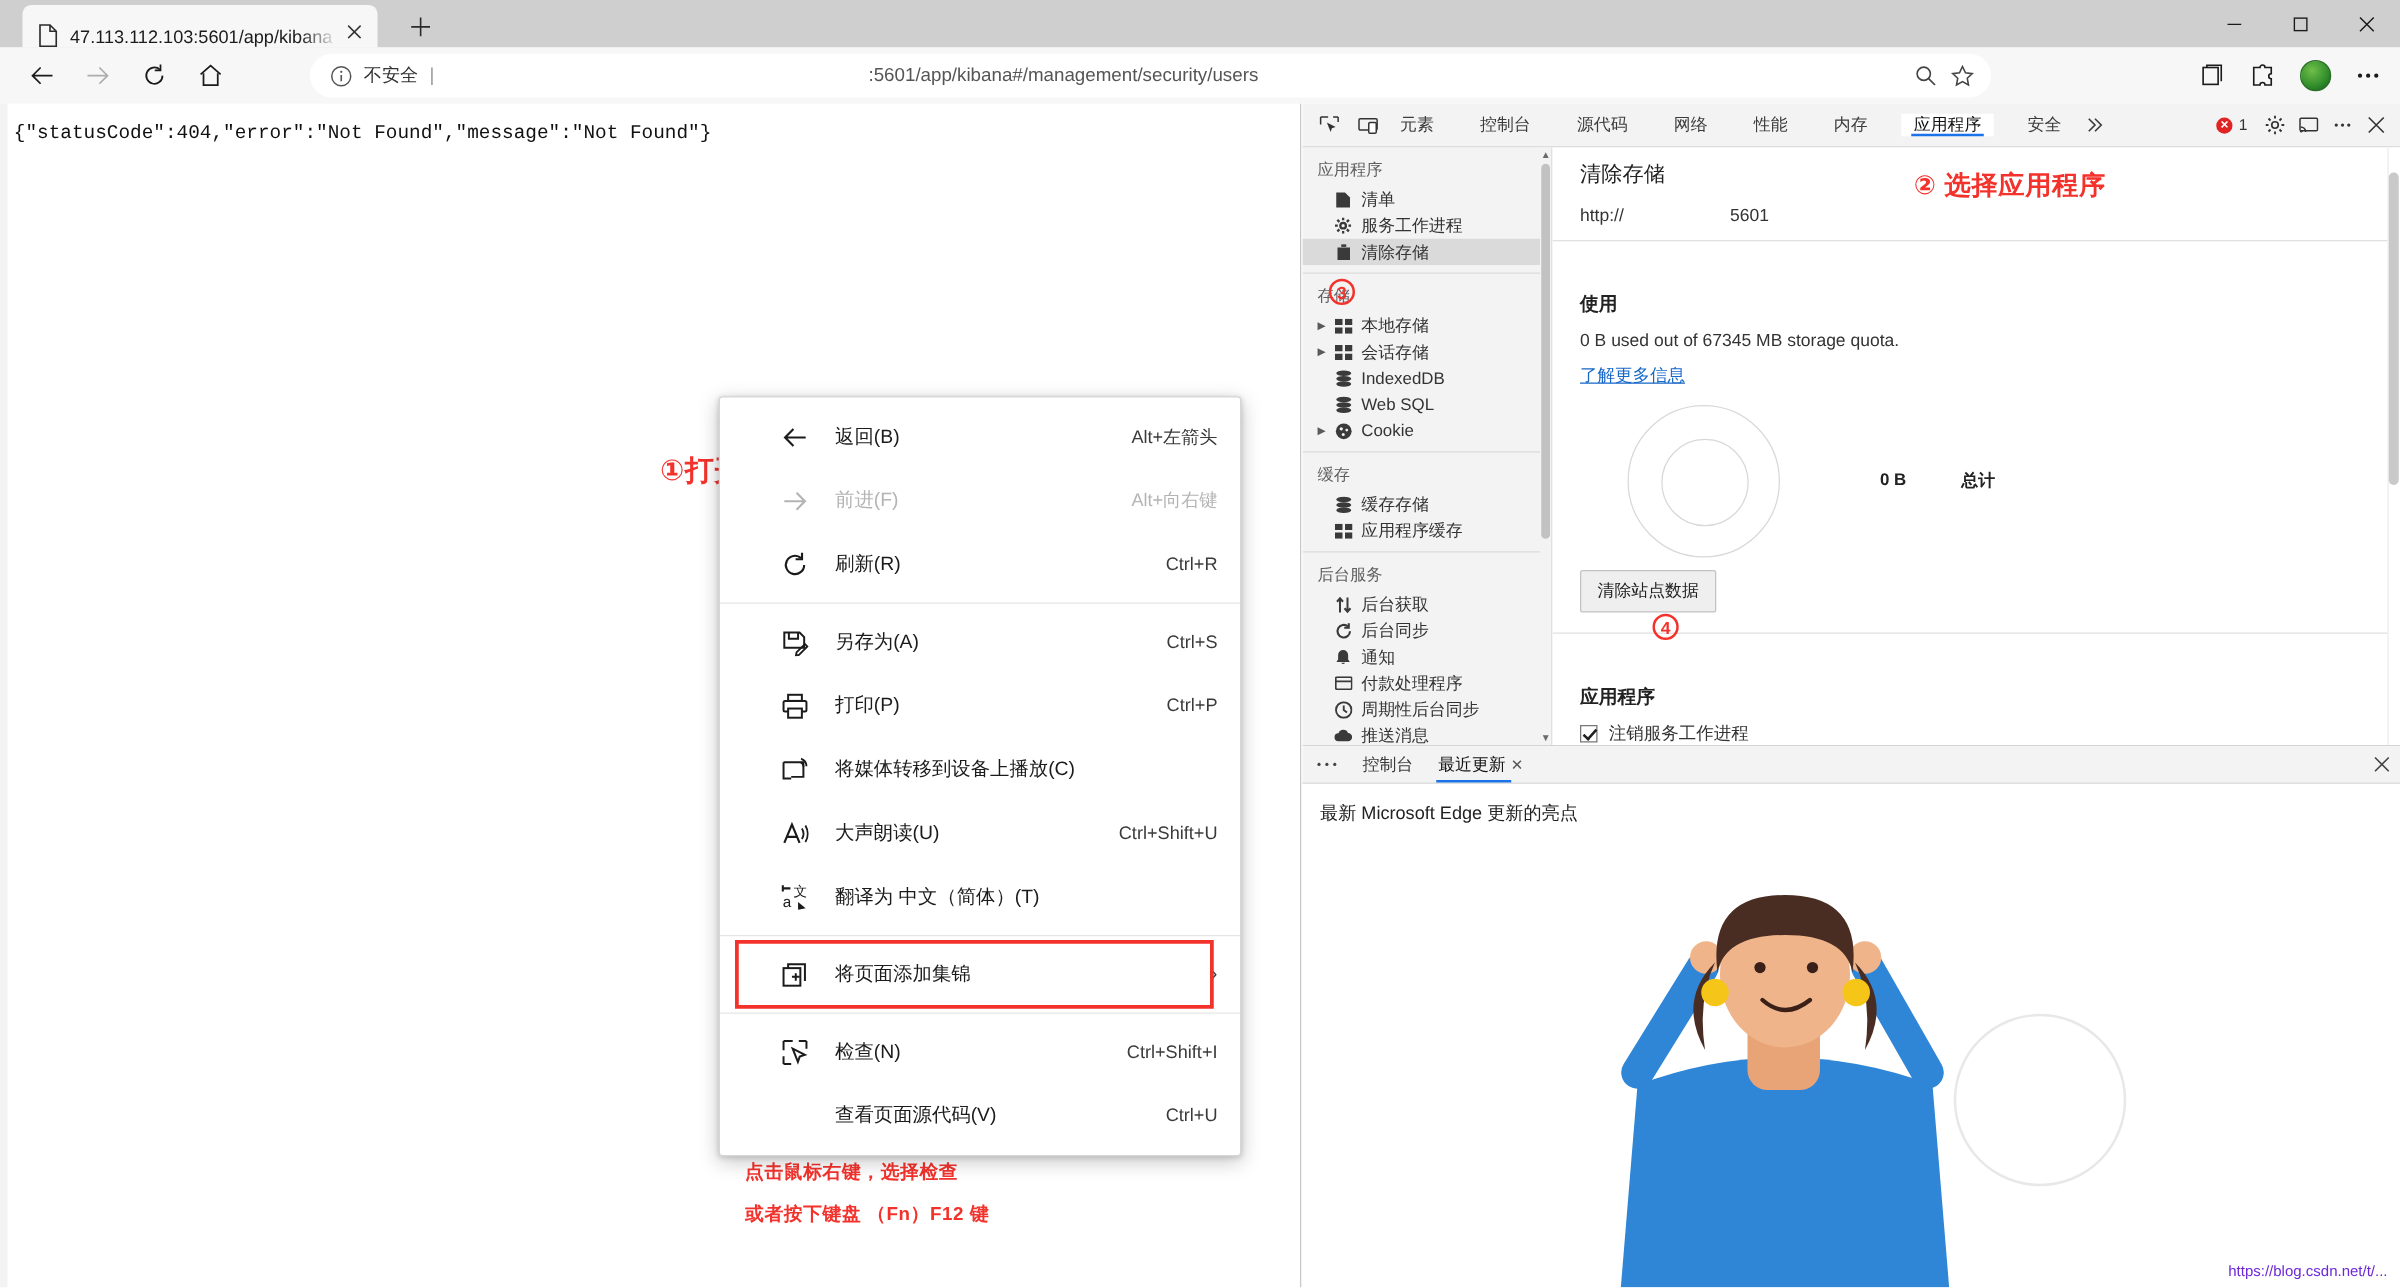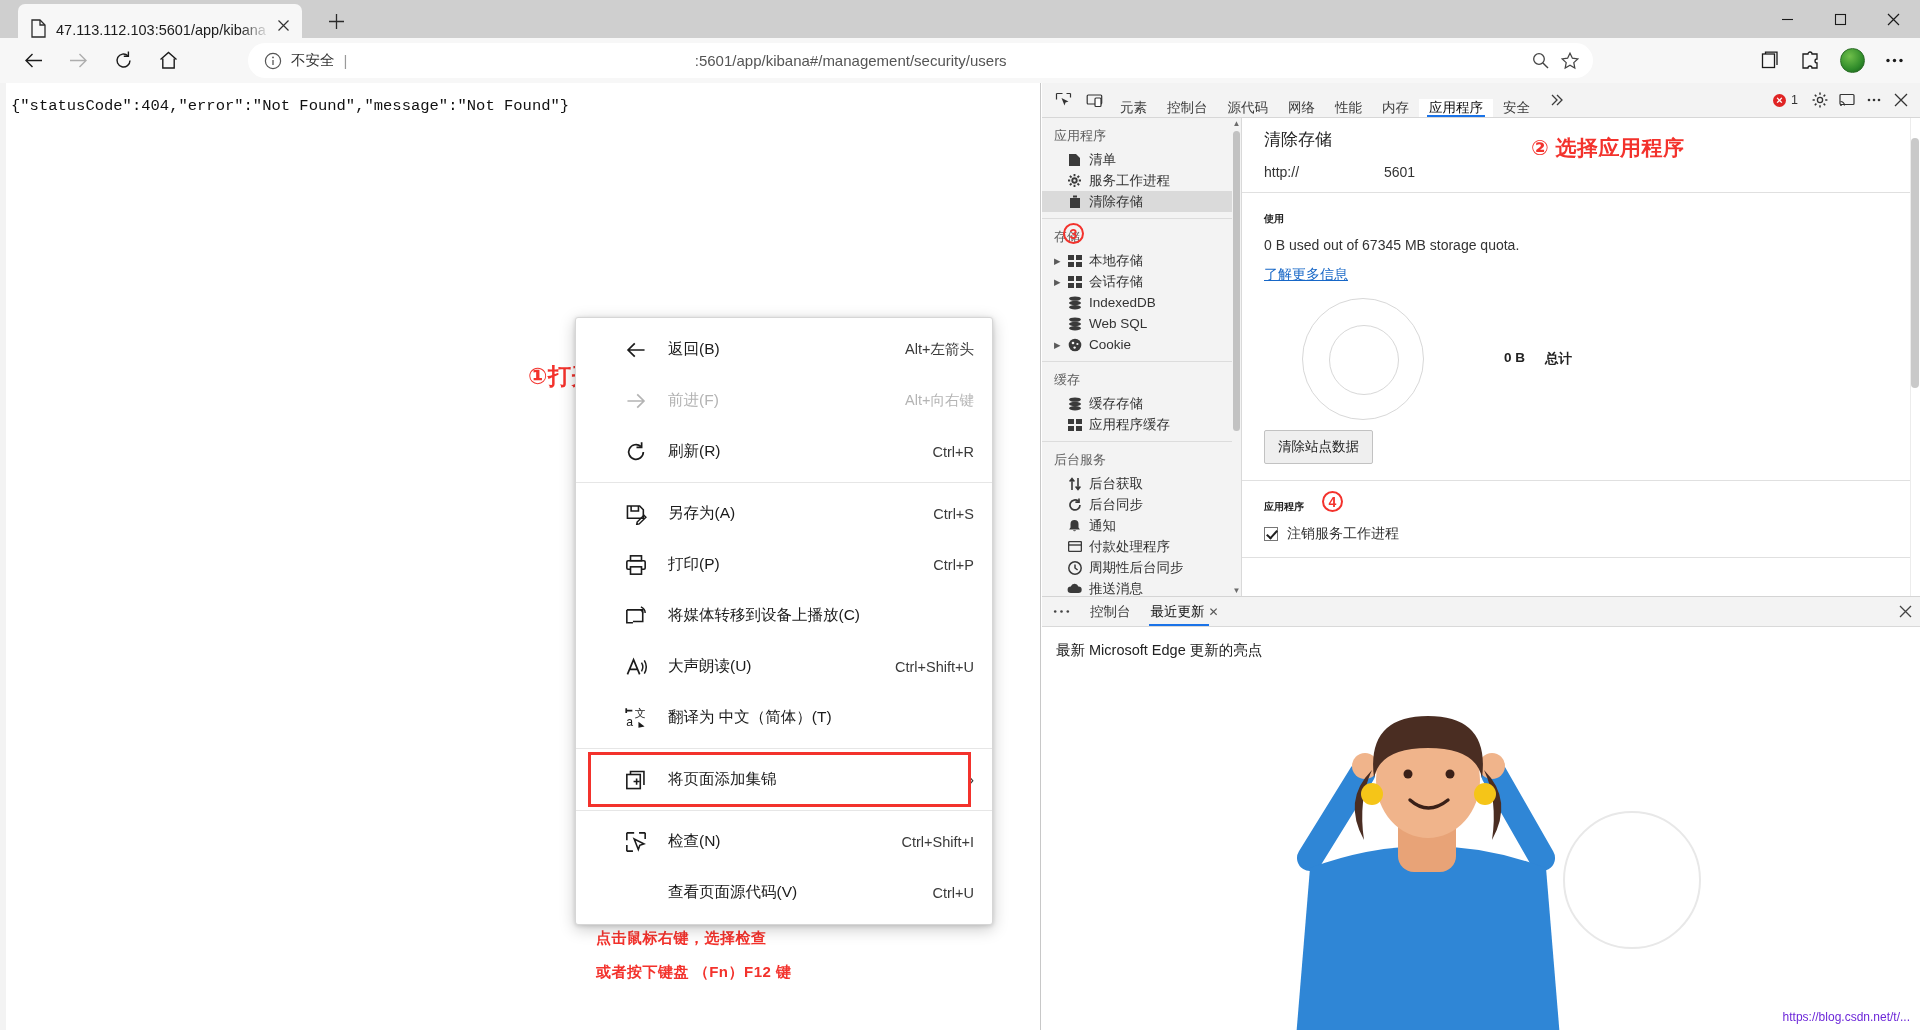--- a/index.html
+++ b/index.html
@@ -203,37 +203,37 @@
     display: flex; align-items: center; justify-content: center;
     font-size: 8px; color: #6b6b6b;
   }
 
   .dt-main { flex: 1 1 auto; position: relative; background: #fff; overflow: hidden; }
   .dt-sec { padding: 10px 22px 0 22px; }
   .dt-h1 { font-size: 17px; color: #222; margin-bottom: 13px; }
   .dt-kv { display: flex; font-size: 14px; color: #333; margin-bottom: 12px; }
   .dt-kv .k { width: 120px; }
   .dt-hr { height: 1px; background: #e0e0e0; margin: 0; }
-  .dt-h2 { font-size: 10px; font-weight: bold; color: #222; margin: 9px 0 11px 0; }
+  .dt-h2 { font-size: 15px; font-weight: bold; color: #222; margin: 31px 0 11px 0; }
   .dt-p { font-size: 14px; color: #333; margin-bottom: 12px; }
   .dt-link { font-size: 14px; color: #1767c7; text-decoration: underline; }
   .donut-wrap { position: relative; height: 136px; margin-top: 14px; }
   .donut {
     position: absolute; left: 38px; top: 0; width: 122px; height: 122px;
     border-radius: 50%; border: 1px solid #d8d8d8;
   }
   .donut-in {
     position: absolute; left: 26px; top: 26px; width: 70px; height: 70px;
     border-radius: 50%; border: 1px solid #d8d8d8;
   }
   .donut-legend {
     position: absolute; left: 240px; top: 52px; display: flex;
     font-size: 13.5px; font-weight: bold; color: #222;
   }
-  .donut-legend .tot { margin-left: 20px; font-weight: bold; }
+  .donut-legend .tot { margin-left: 44px; font-weight: bold; }
   .btn-clear {
     display: inline-block; padding: 7px 13px; font-size: 13.5px; color: #222;
     background: #efefef; border: 1px solid #c2c2c2; border-radius: 2px;
   }
   .chk-row { display: flex; align-items: center; font-size: 14px; color: #333; margin-bottom: 5px; }
   .chkbox {
     width: 14px; height: 14px; border: 1px solid #767676; background: #fff;
     margin-right: 9px; position: relative; flex: 0 0 14px;
   }
   .chkbox.on::after {
@@ -526,21 +526,21 @@
           <path d="M1.5 1.5 h6 M1.5 1.5 v6 M15.5 1.5 h-4 M15.5 1.5 v4" fill="none" stroke="#333" stroke-width="1.2"></path>
           <path d="M6.5 6 l7 3.6 -3 1 -1 3 z" fill="#333"></path>
           </svg>
       </div>
       <div class="dt-ic">
         <svg width="17" height="17" viewBox="0 0 17 17">
           <rect x="1.2" y="3" width="14.5" height="9" rx="1" fill="none" stroke="#333" stroke-width="1.2"></rect>
           <rect x="9" y="6" width="6" height="8.5" rx="1" fill="#fff" stroke="#333" stroke-width="1.2"></rect>
           </svg>
       </div>
-      <div id="dt-tabs" style="display:flex;align-items:flex-end;">
+      <div id="dt-tabs" style="display:flex;align-items:center;gap:17px;">
           <div class="dt-tab">元素</div>
           <div class="dt-tab">控制台</div>
           <div class="dt-tab">源代码</div>
           <div class="dt-tab">网络</div>
           <div class="dt-tab">性能</div>
           <div class="dt-tab">内存</div>
           <div class="dt-tab active">应用程序</div>
           <div class="dt-tab">安全</div>
         </div>
       <div class="dt-more">

